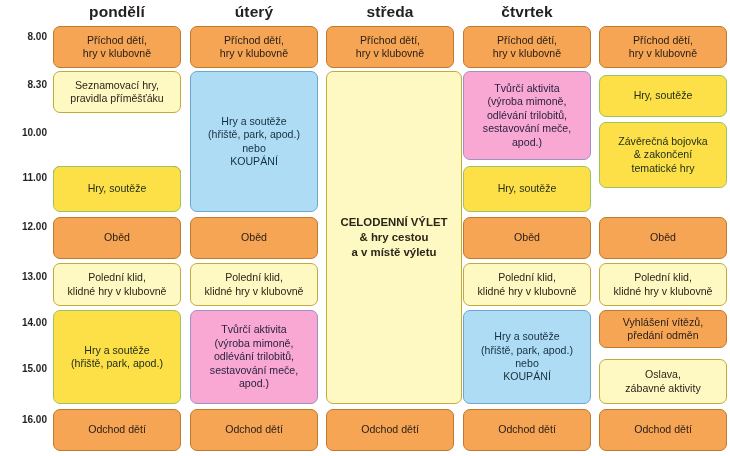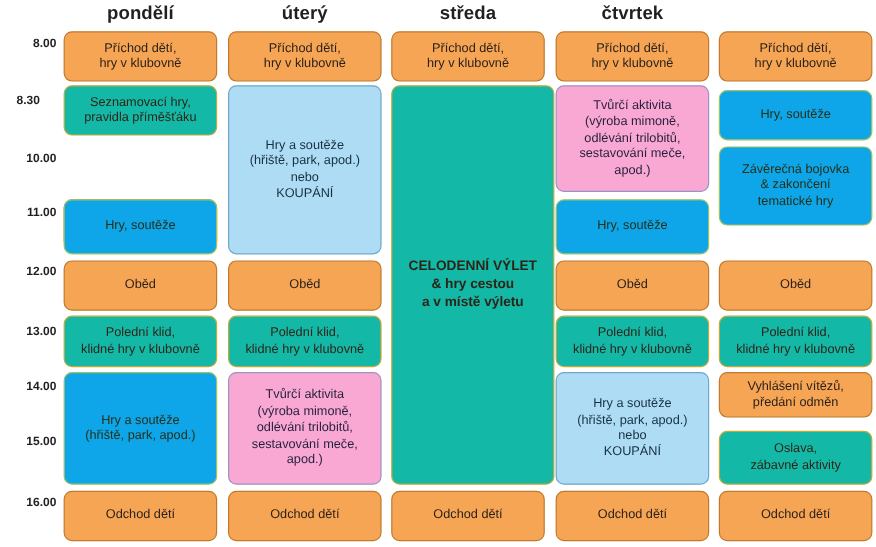--- a/index.html
+++ b/index.html
@@ -67,42 +67,42 @@
     overflow: hidden;
   }
   .cell .txt {
     display: block;
     width: 100%;
     white-space: pre-line;
   }
 
   
   .c-orange { background: #f6a555; border-color: #c07a2c; color: #2b2118; }
-  .c-yellow { background: #14b8a6; border-color: #c3ab3b; color: #2b2518; }
-  .c-green  { background: #0ea5e9; border-color: #9cc45f; color: #23301a; }
+  .c-yellow { background: #fef9c3; border-color: #c3ab3b; color: #2b2518; }
+  .c-green  { background: #fde047; border-color: #9cc45f; color: #23301a; }
   .c-blue   { background: #aedcf5; border-color: #6ba8c9; color: #15303f; }
   .c-purple { background: #f9a8d4; border-color: #9d92c4; color: #241f3a; }
 
   .cell.big {
     font-size: 11.4px;
     line-height: 15px;
   }
 </style>
 </head>
 <body>
 
 <div id="schedule">
 
   <div class="day-header" style="left:53px;width:128px;">pondělí</div>
   <div class="day-header" style="left:190px;width:128px;">úterý</div>
   <div class="day-header" style="left:326px;width:128px;">středa</div>
   <div class="day-header" style="left:463px;width:128px;">čtvrtek</div>
 
   <div class="time-label" style="top:28px;">8.00</div>
-  <div class="time-label" style="top:76px;text-align:center;">8.30</div>
+  <div class="time-label" style="top:76px;">8.30</div>
   <div class="time-label" style="top:124px;">10.00</div>
   <div class="time-label" style="top:169px;">11.00</div>
   <div class="time-label" style="top:218px;">12.00</div>
   <div class="time-label" style="top:268px;">13.00</div>
   <div class="time-label" style="top:314px;">14.00</div>
   <div class="time-label" style="top:360px;">15.00</div>
   <div class="time-label" style="top:411px;">16.00</div>
 
   <div class="cell c-orange" style="left:53px;top:26px;width:128px;height:42px;">
     <span class="txt">Příchod dětí,

